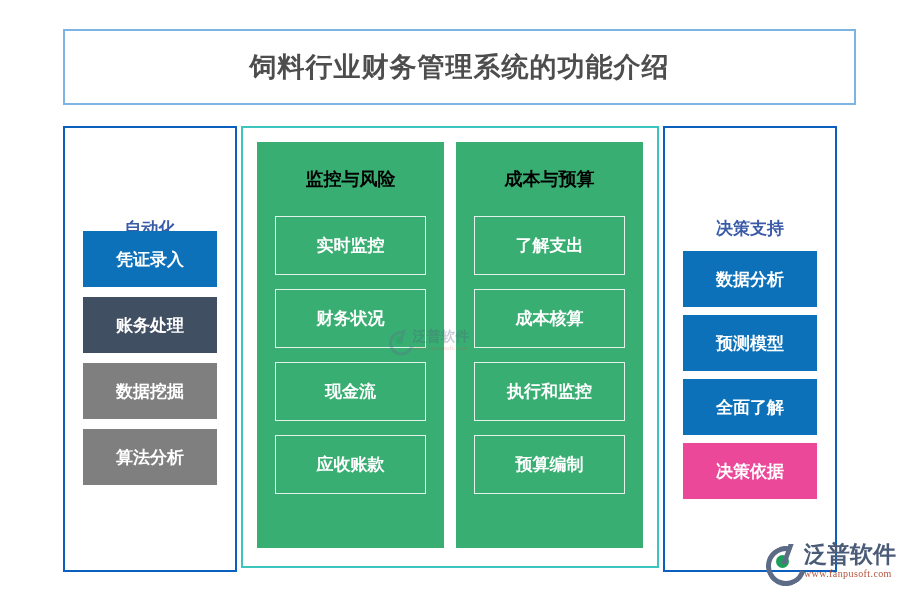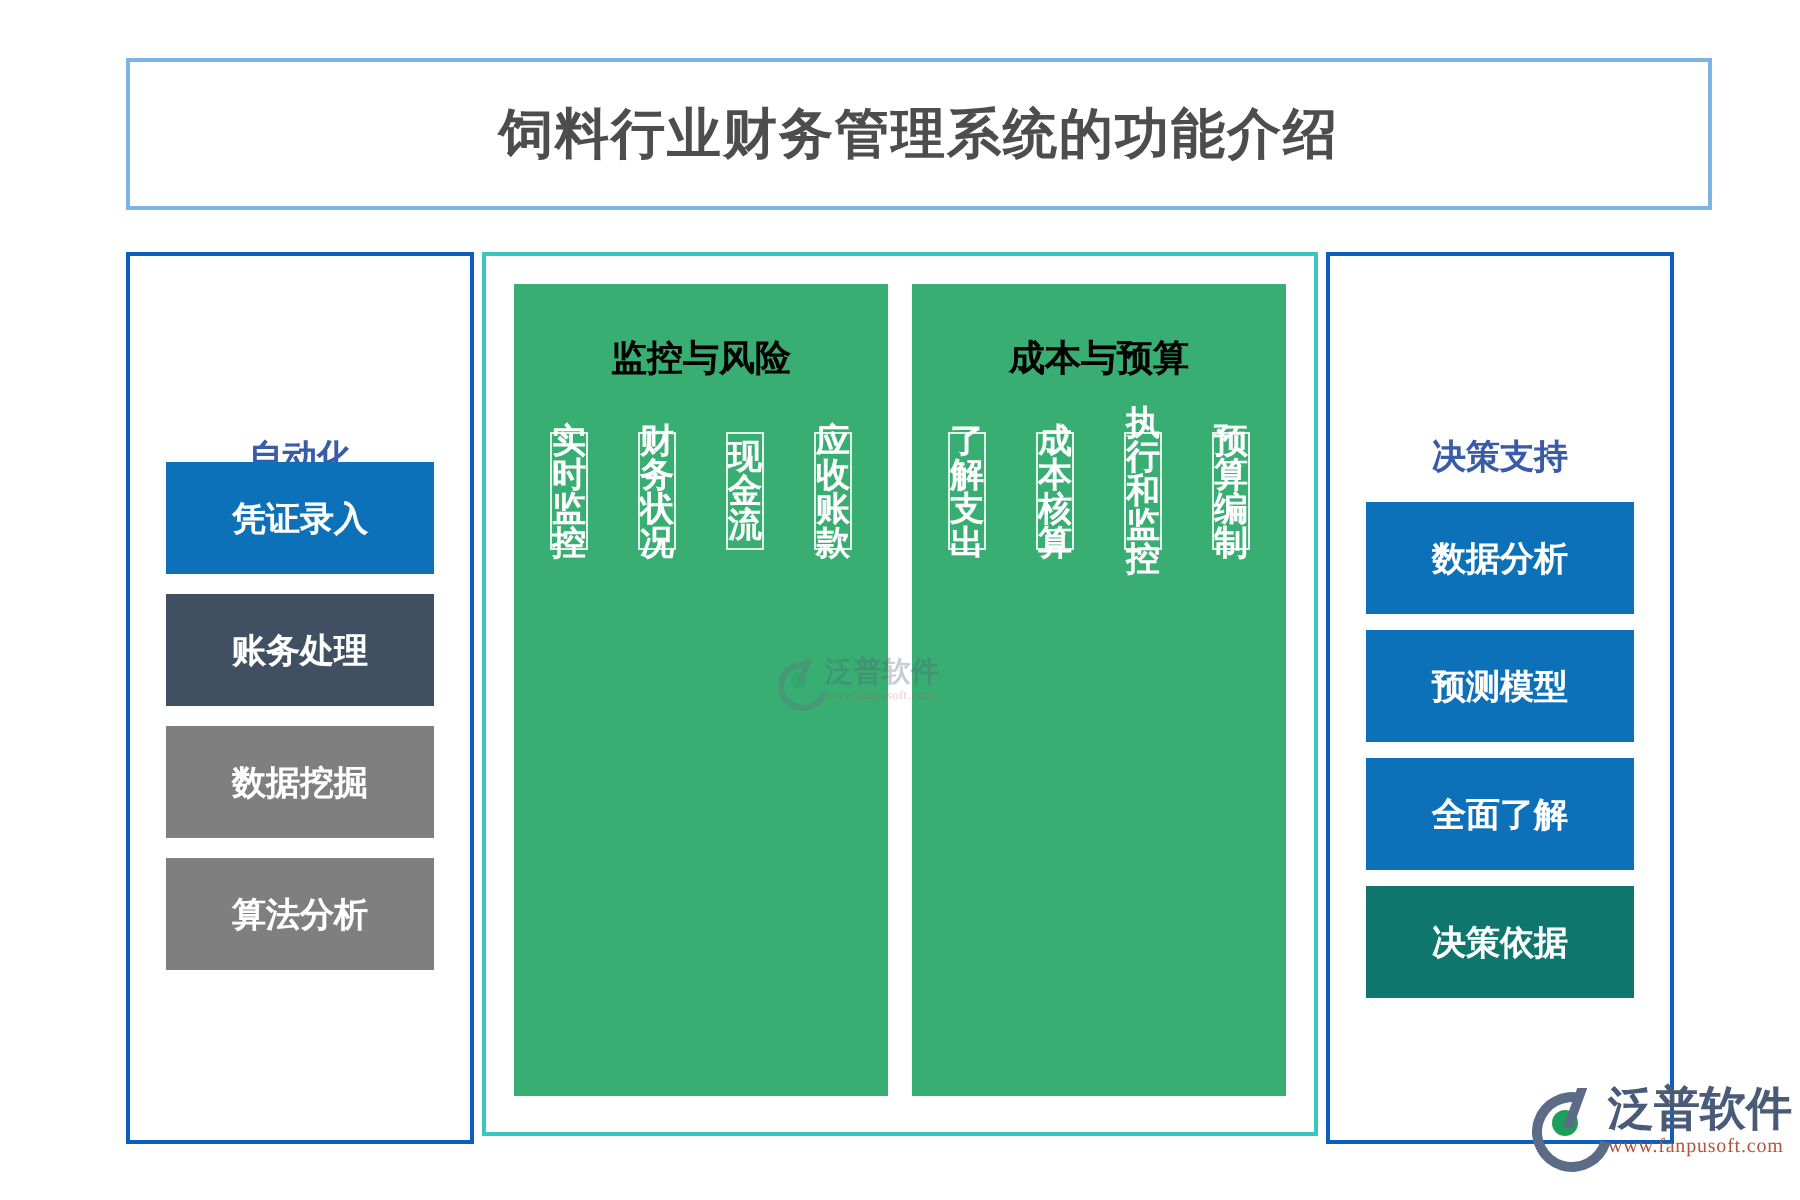--- a/index.html
+++ b/index.html
@@ -117,21 +117,22 @@
   .group-head {
     font-size: 18px;
     font-weight: bold;
     color: #000000;
     line-height: 1;
     margin-bottom: 28px;
   }
   .group-items {
     width: 100%;
     display: flex;
-    gap: 25px;
+    flex-direction: column;
+    gap: 14px;
   }
   .group-item {
     height: 59px;
     border: 1px solid rgba(255,255,255,0.85);
     box-sizing: border-box;
     display: flex;
     align-items: center;
     justify-content: center;
     color: #ffffff;
     font-size: 17px;
@@ -256,21 +257,21 @@
   <div class="side-list side-list-right">
     <div class="chip" style="background:#0C71B9">
       <span>数据分析</span>
     </div>
     <div class="chip" style="background:#0C71B9">
       <span>预测模型</span>
     </div>
     <div class="chip" style="background:#0C71B9">
       <span>全面了解</span>
     </div>
-    <div class="chip" style="background:#0f766e">
+    <div class="chip" style="background:#ec4899">
       <span>决策依据</span>
     </div>
   </div>
 </div>
 
 <div class="wm wm-center">
   <div class="wm-mark">
     <span class="ring"></span>
     <span class="dot"></span>
     <span class="slash"></span>

